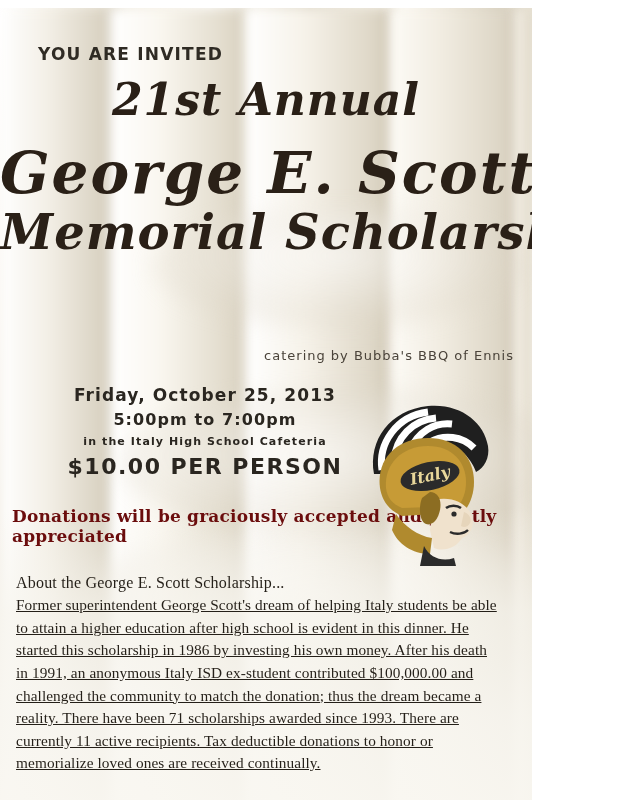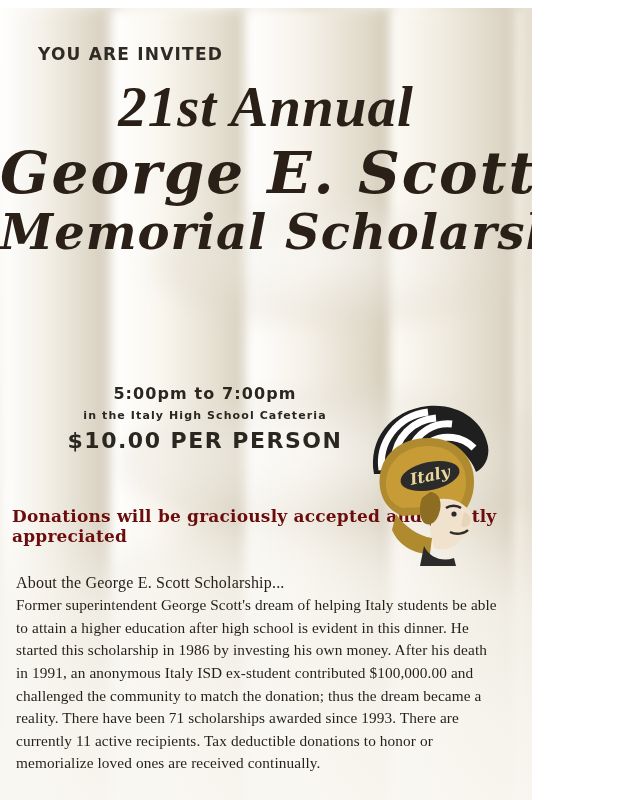--- a/index.html
+++ b/index.html
@@ -112,23 +112,22 @@
     font-weight: bold;
     color: #2a2017;
     text-align: center;
     line-height: 1;
     white-space: nowrap;
   }
   .title1 {
     position: absolute;
     left: 0; right: 0;
     top: 70px;
-    font-size: 57px;
-    letter-spacing: 1px;
-    font-family: Liberation Serif, serif;
+    font-size: 44px;
+    letter-spacing: 1px;
   }
   .title2 {
     position: absolute;
     left: 0; right: 0;
     top: 136px;
     font-size: 58px;
     letter-spacing: 2px;
   }
   .title3 {
     position: absolute;
@@ -200,20 +199,21 @@
   .about-head {
     font-size: 16px;
     margin-bottom: 2px;
     letter-spacing: 0.2px;
   }
   .about-body {
     font-size: 15.3px;
     line-height: 1.48;
     letter-spacing: 0.1px;
     text-align: left;
+    text-decoration: underline;
   }
 </style>
 </head>
 <body>
 
 <div class="poster">
 
   <div class="bg">
     <div class="bg-col col1"></div>
     <div class="bg-col col2"></div>
@@ -227,22 +227,24 @@
   </div>
 
   <div class="content">
 
     <div class="you-are-invited">YOU ARE INVITED</div>
 
     <div class="script title1">21st Annual</div>
     <div class="script title2">George E. Scott</div>
     <div class="script title3">Memorial Scholarship, Inc.</div>
 
+    <div class="catering">catering by Bubba's BBQ of Ennis</div>
 
     <div class="details">
+      <span class="d-line d-date">Friday, October 25, 2013</span>
       <span class="d-line d-time">5:00pm to 7:00pm</span>
       <span class="d-line d-venue">in the Italy High School Cafeteria</span>
       <span class="d-line d-price">$10.00 PER PERSON</span>
     </div>
 
     <div class="donations">Donations will be graciously accepted and greatly appreciated</div>
 
     <svg class="mascot" viewBox="0 0 170 170" xmlns="http://www.w3.org/2000/svg">
 
       <path d="M36 78 C30 44 52 14 90 10 C122 7 146 26 150 50 C152 62 146 72 138 76 C132 60 118 46 96 44 C70 42 50 56 44 78 Z" fill="#1f1f1f"></path>

